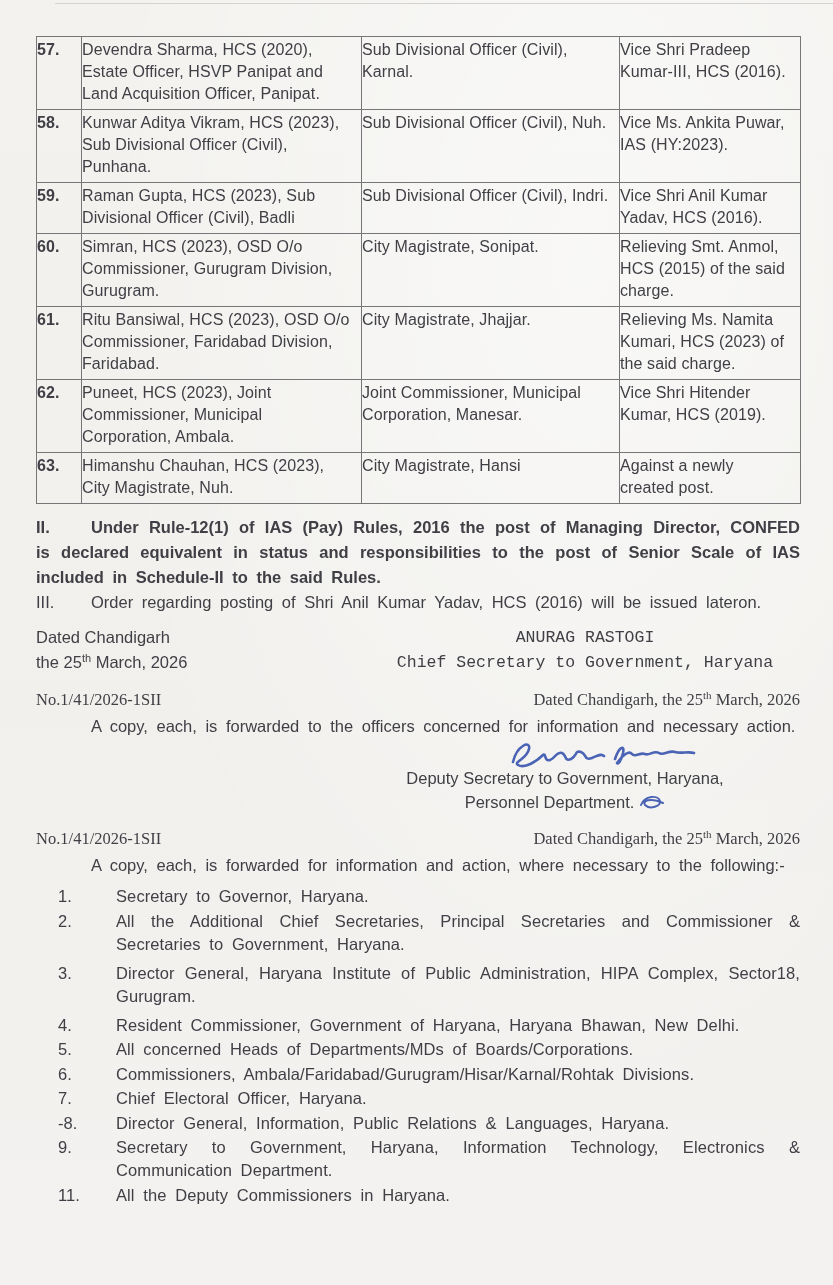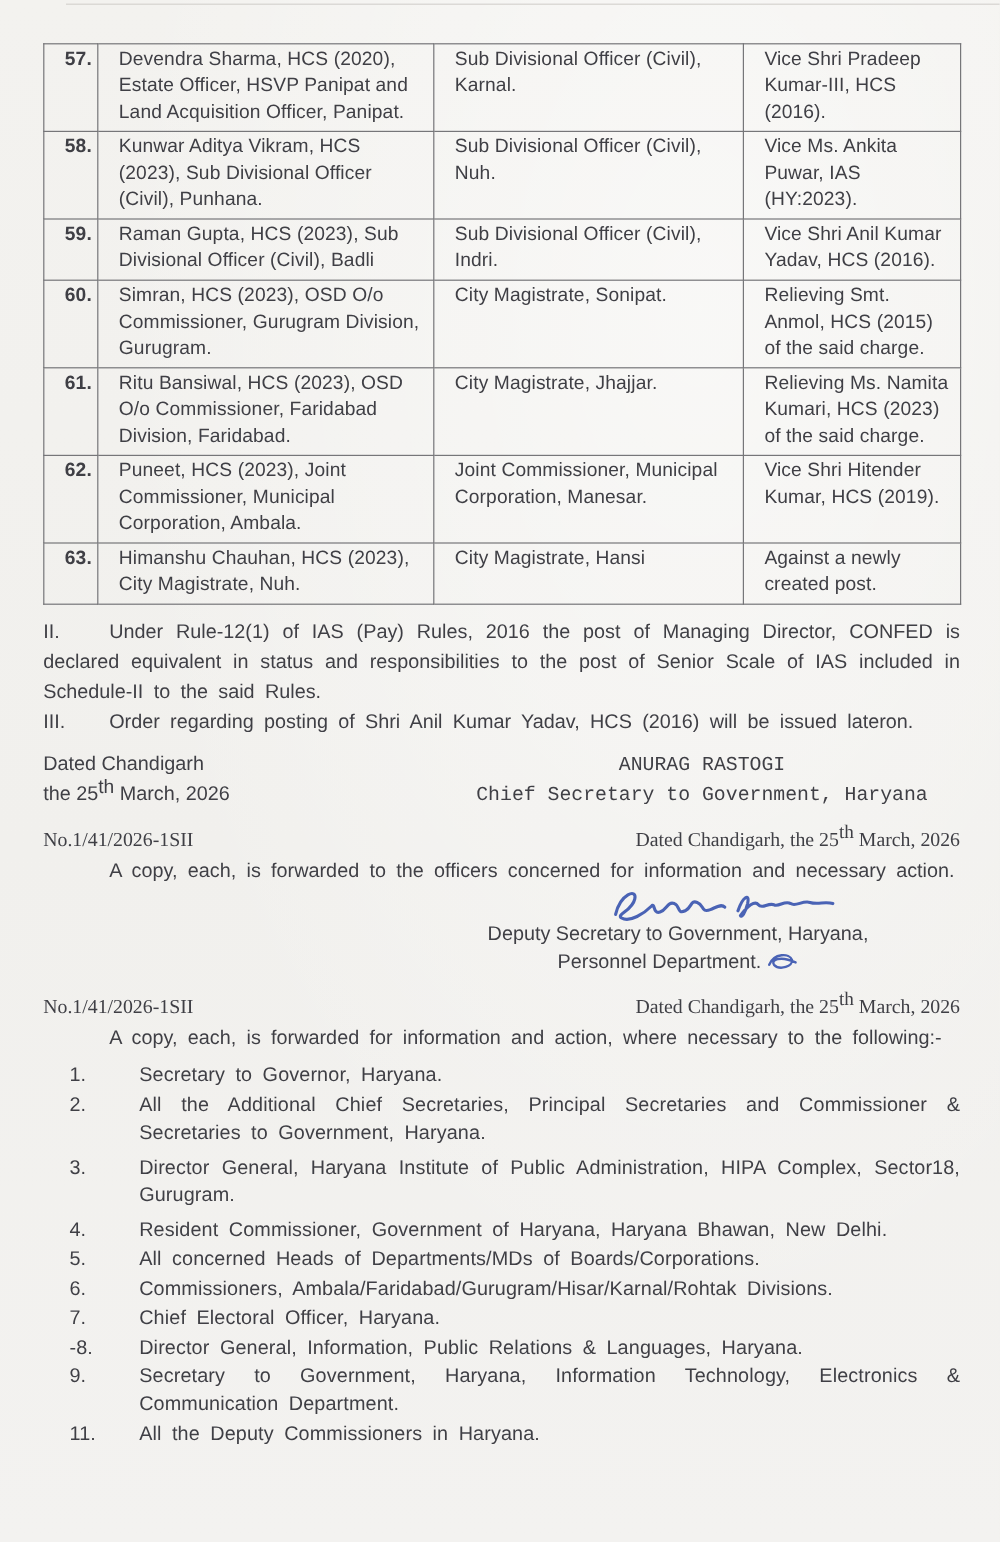--- a/index.html
+++ b/index.html
@@ -27,39 +27,39 @@
   
   table.transfer-table {
     border-collapse: collapse;
     width: 764px;
     table-layout: fixed;
   }
   table.transfer-table td {
     border: 1.4px solid #767679;
     font-size: 16px;
     line-height: 22px;
-    padding: 2px 8px 4px 17px;
+    padding: 2px 8px 4px 0;
     vertical-align: top;
     letter-spacing: 0.1px;
   }
   td.c-sr { font-weight: bold; padding-left: 11px; padding-right: 3px; }
 
   
   .para {
     margin: 0;
     font-size: 16.5px;
     line-height: 25px;
     text-align: justify;
     word-spacing: 4px;
   }
-  .para-ii { margin-top: 11px; }
+  .para-ii { margin-top: 11px; font-weight: bold; }
   .pnum { display: inline-block; width: 55px; word-spacing: normal; }
   .indent { text-indent: 55px; }
 
-  sup { font-size: 16px; line-height: 0; text-align: right; }
+  sup { font-size: 11px; line-height: 0; text-align: right; }
 
   
   .signoff {
     display: flex; justify-content: space-between;
     margin-top: 10px;
     font-size: 16.5px; line-height: 25px;
   }
   .signoff-right { width: 430px; text-align: center; font-family: Liberation Mono, monospace; }
 
   .ref-row {

